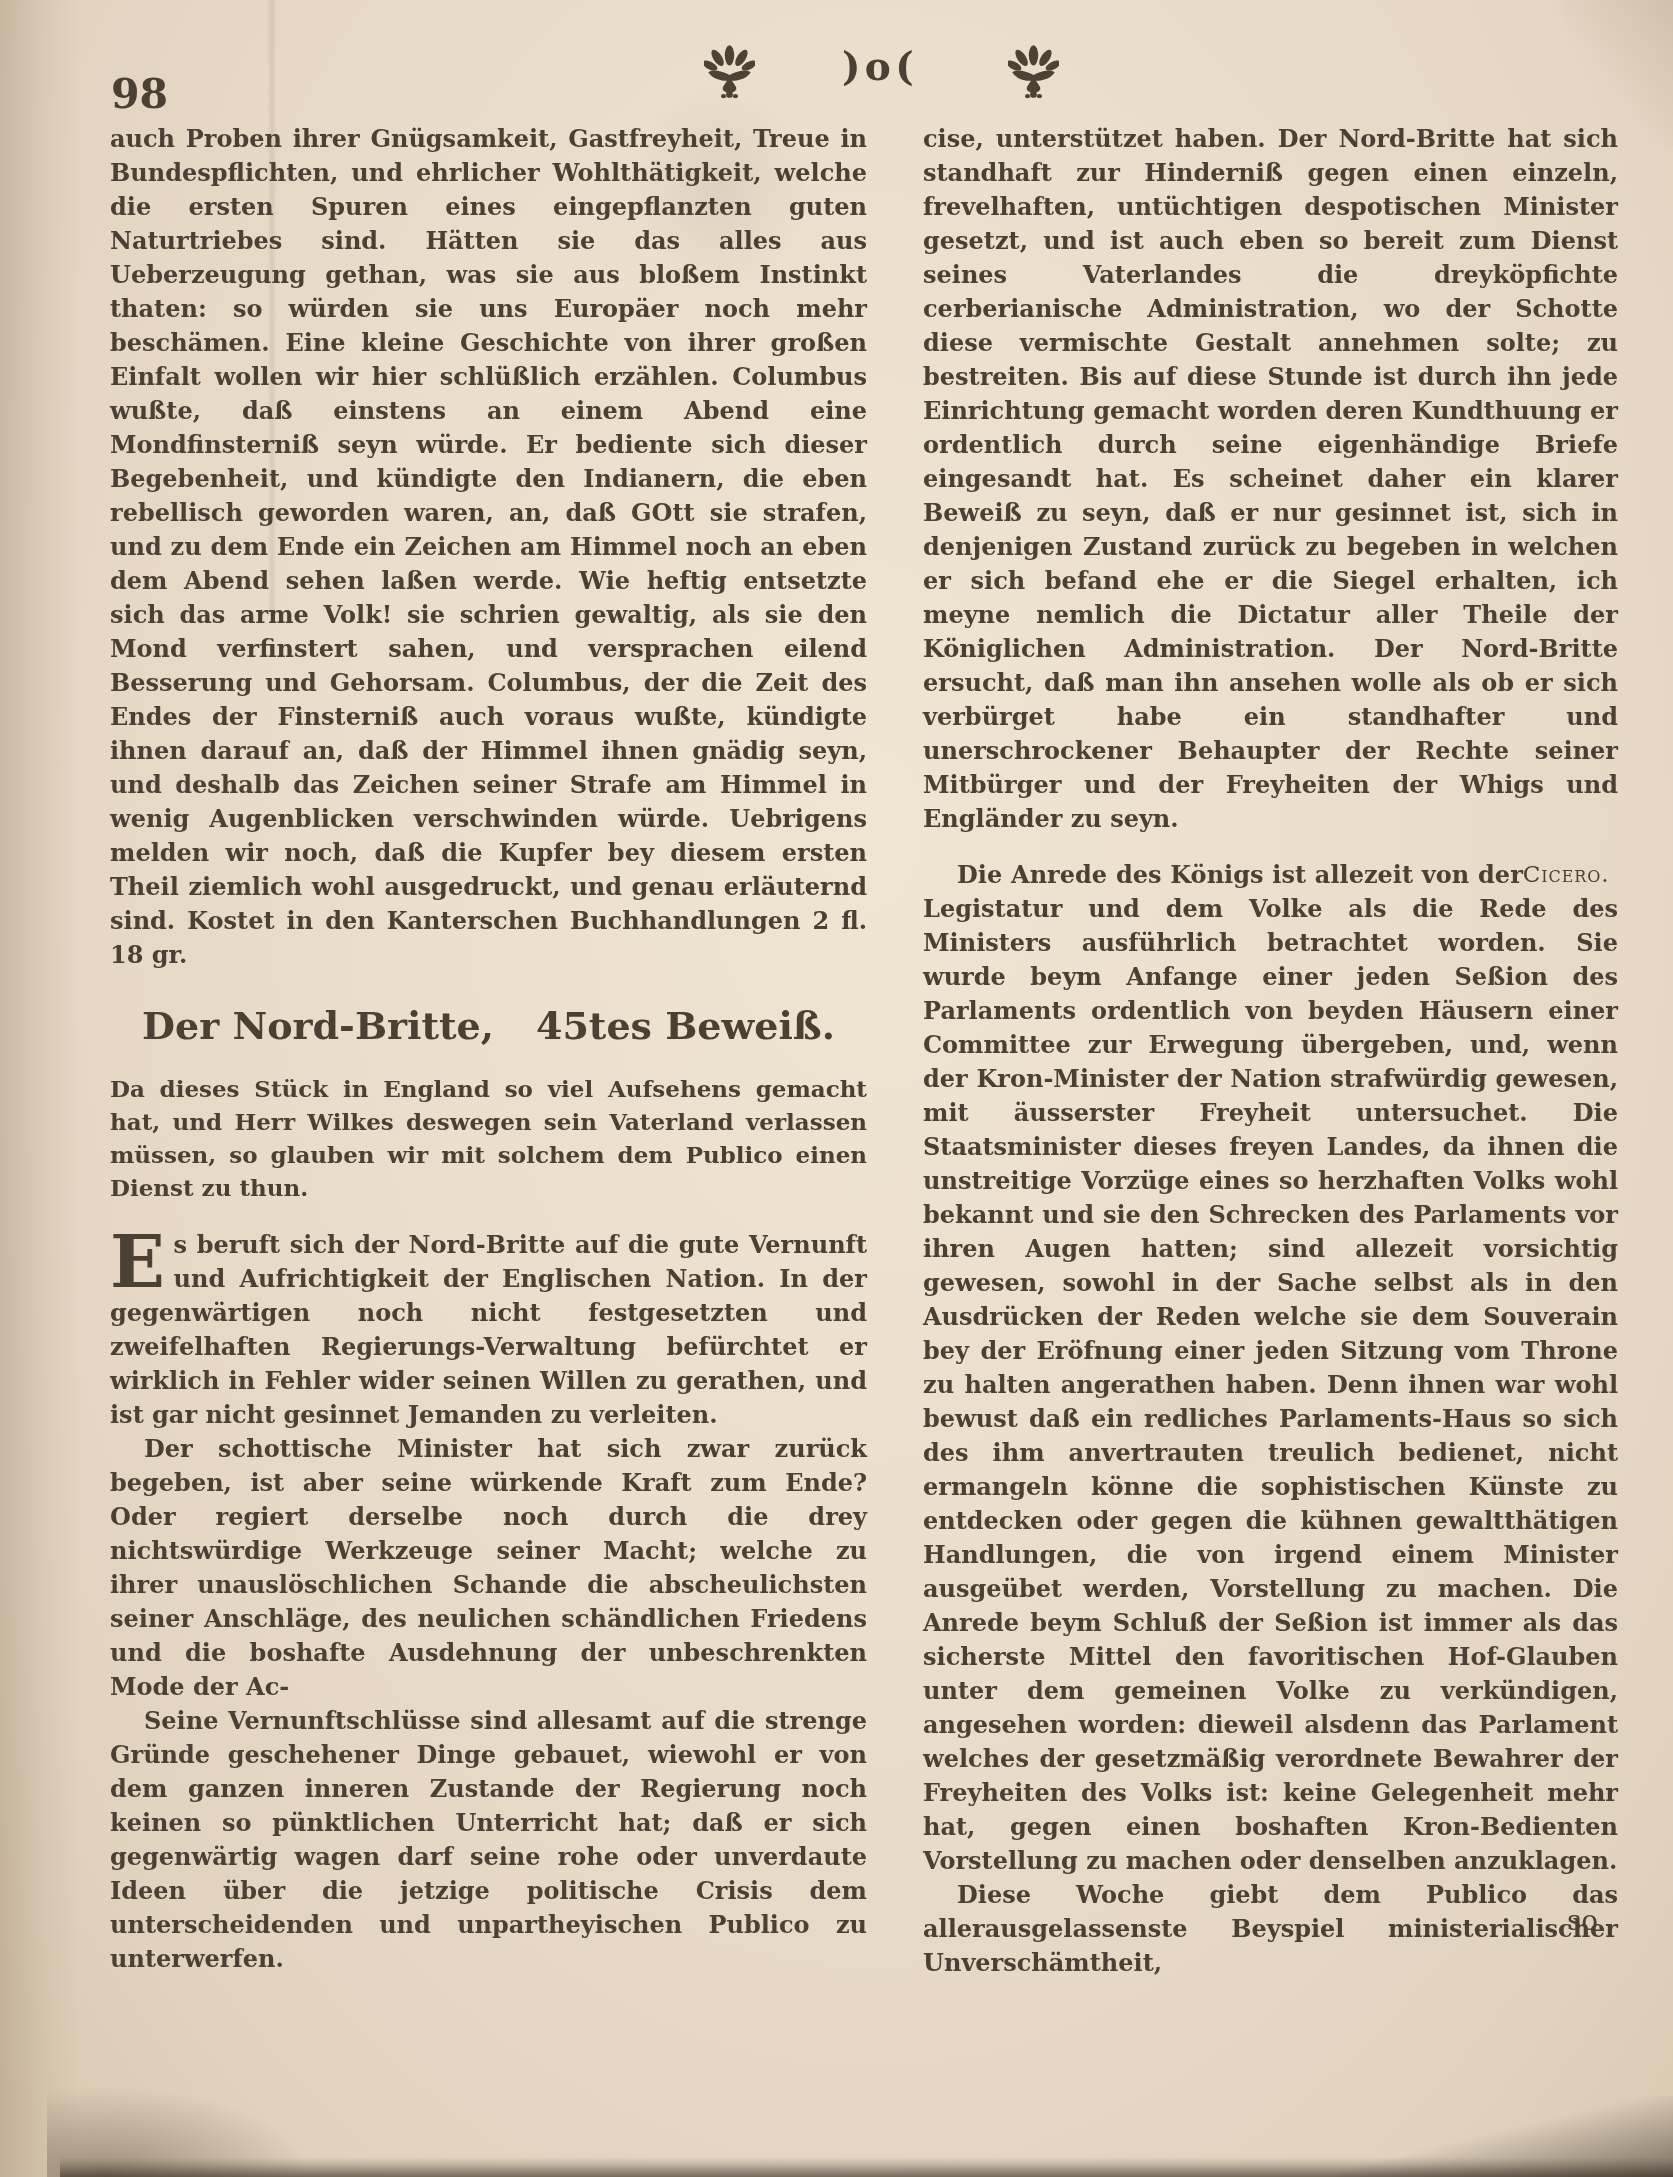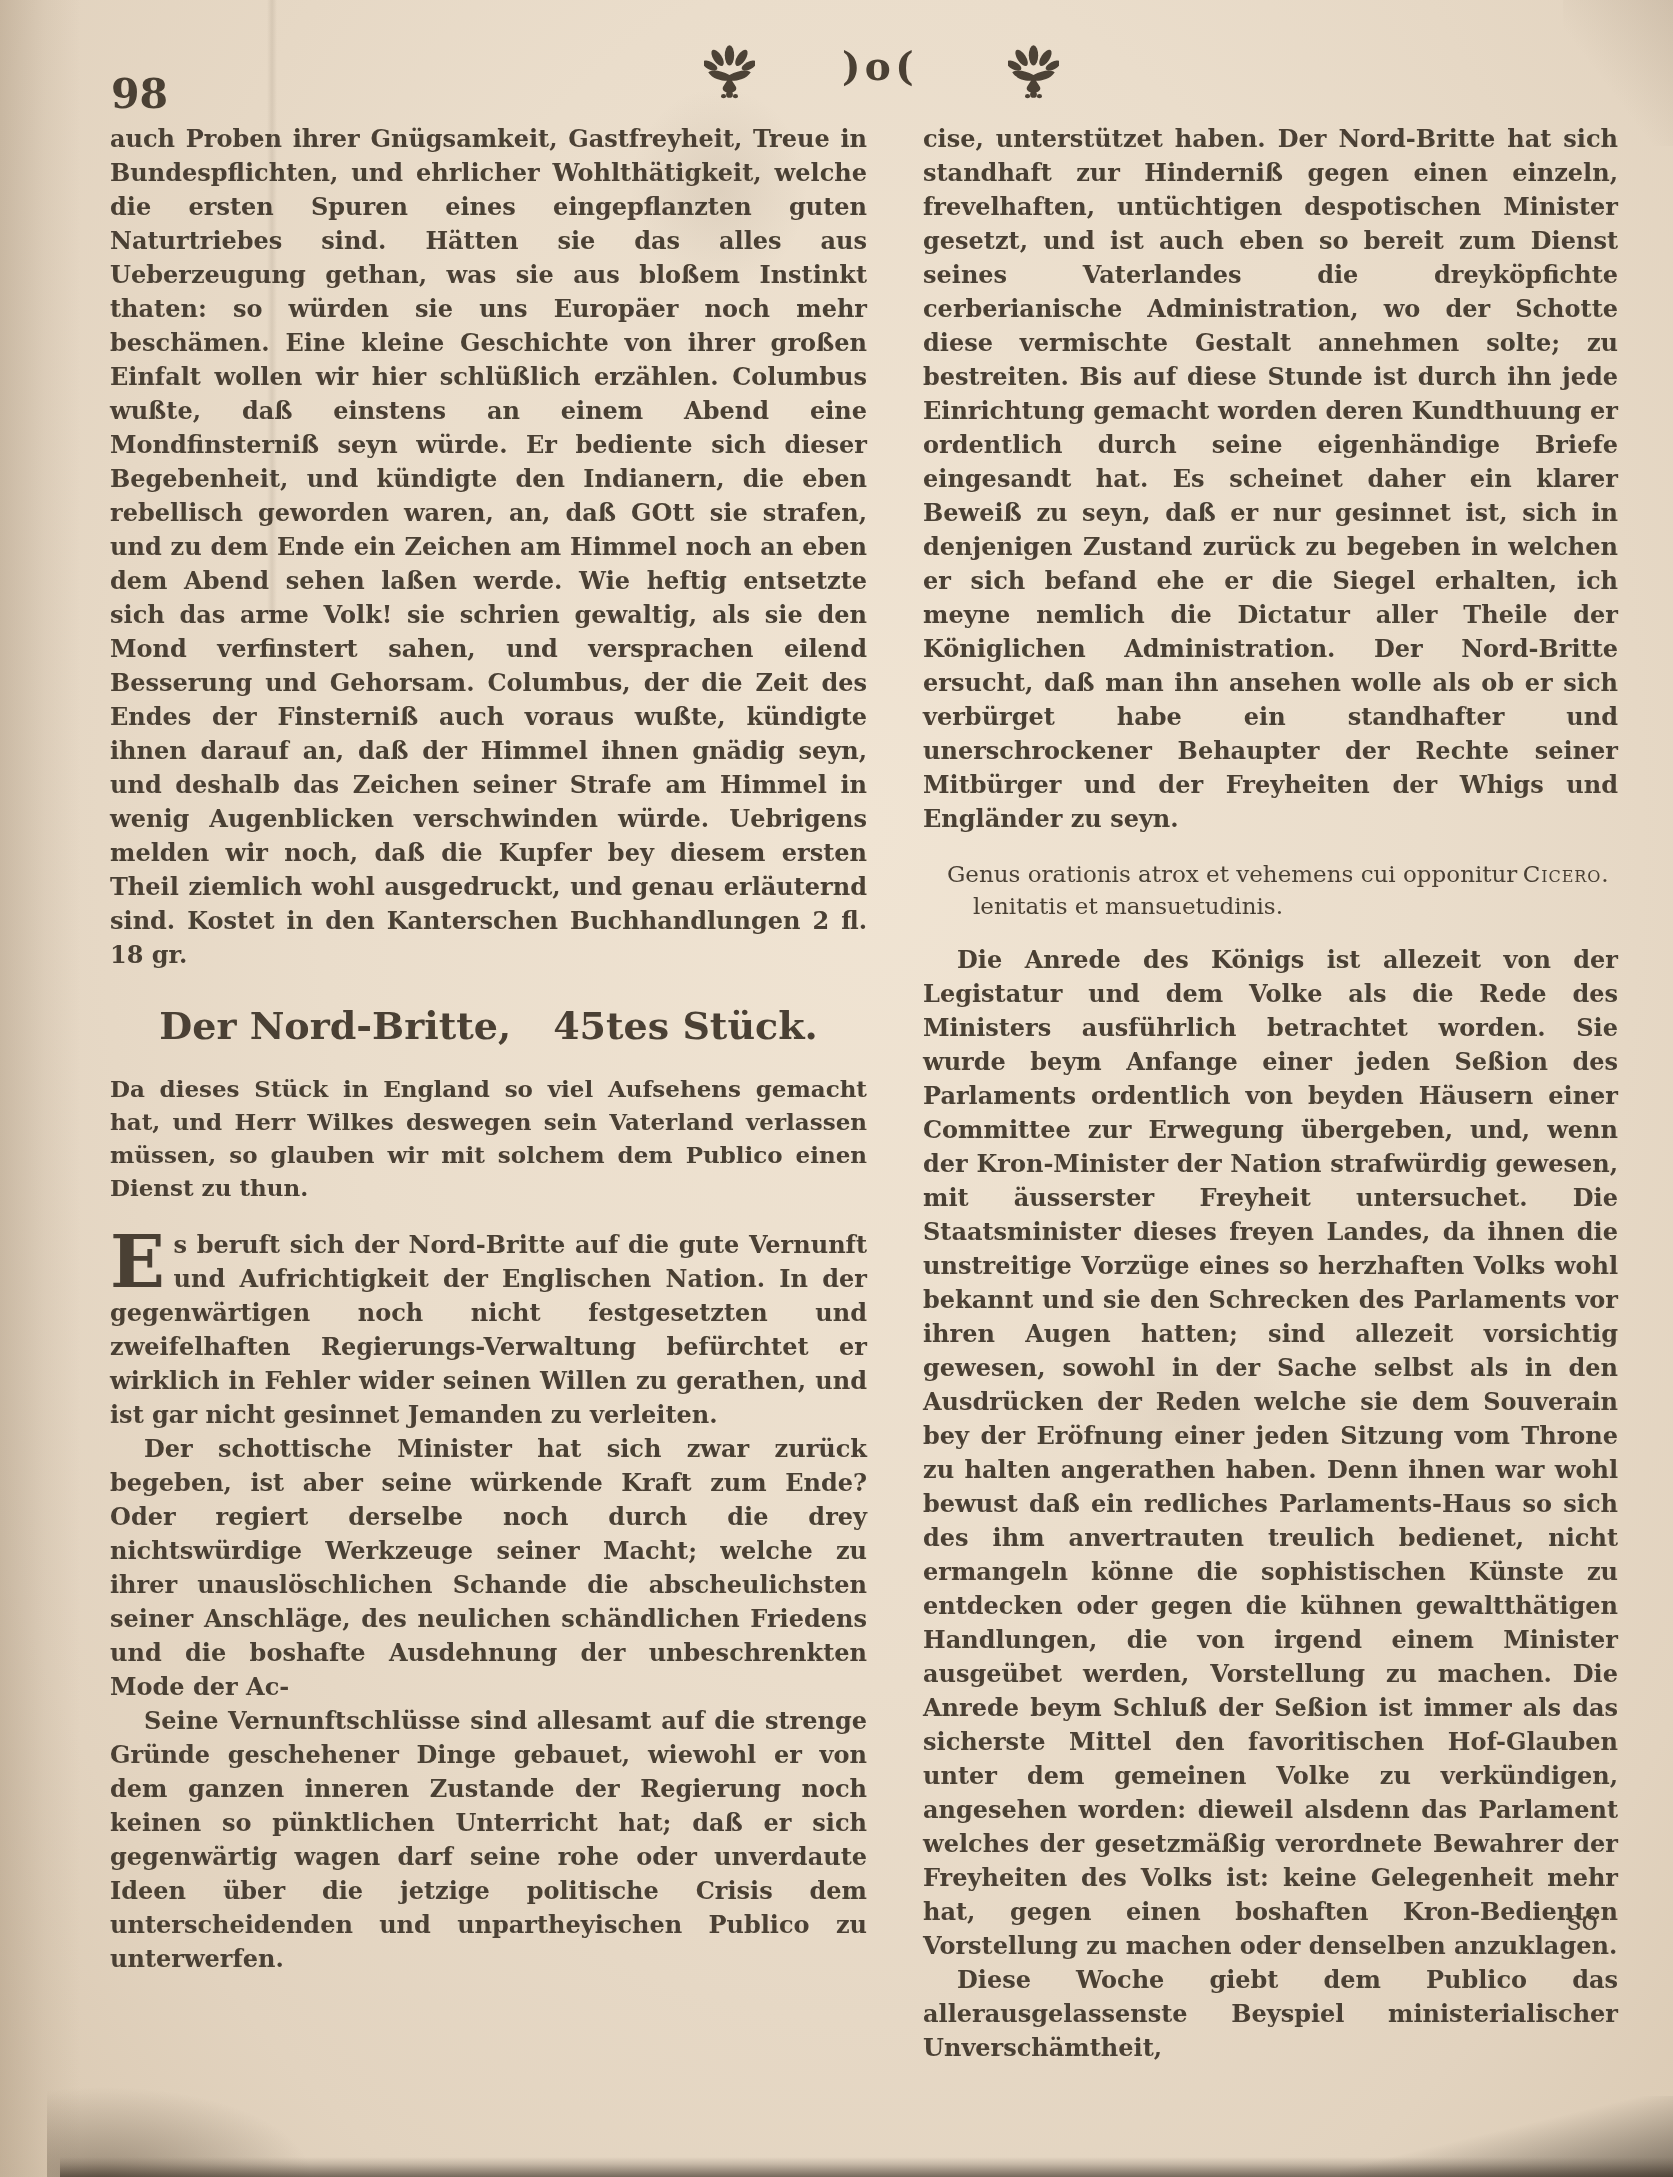--- a/index.html
+++ b/index.html
@@ -103,39 +103,38 @@
         <ellipse cx="37" cy="62" rx="3" ry="2.5"></ellipse>
       </g>
     </svg>
   </span>
 
   <div class="col col-left">
     <p class="para">auch Proben ihrer Gnügsamkeit, Gastfreyheit, Treue in Bundespflichten, und ehrlicher Wohlthätigkeit, welche die ersten Spuren eines eingepflanzten guten Naturtriebes sind. Hätten sie das alles aus Ueberzeugung gethan, was sie aus bloßem Instinkt thaten: so würden sie uns Europäer noch mehr beschämen. Eine kleine Geschichte von ihrer großen Einfalt wollen wir hier schlüßlich erzählen. Columbus wußte, daß einstens an einem Abend eine Mondfinsterniß seyn würde. Er bediente sich dieser Begebenheit, und kündigte den Indianern, die eben rebellisch geworden waren, an, daß GOtt sie strafen, und zu dem Ende ein Zeichen am Himmel noch an eben dem Abend sehen laßen werde. Wie heftig entsetzte sich das arme Volk! sie schrien gewaltig, als sie den Mond verfinstert sahen, und versprachen eilend Besserung und Gehorsam. Columbus, der die Zeit des Endes der Finsterniß auch voraus wußte, kündigte ihnen darauf an, daß der Himmel ihnen gnädig seyn, und deshalb das Zeichen seiner Strafe am Himmel in wenig Augenblicken verschwinden würde. Uebrigens melden wir noch, daß die Kupfer bey diesem ersten Theil ziemlich wohl ausgedruckt, und genau erläuternd sind. Kostet in den Kanterschen Buchhandlungen 2 fl. 18 gr.</p>
 
     <div class="section-heading">
       <span>Der Nord-Britte,</span>
-      <span>45tes Stück.</span>
+      <span>45tes Beweiß.</span>
     </div>
 
     <p class="para editorial-note">Da dieses Stück in England so viel Aufsehens gemacht hat, und Herr Wilkes deswegen sein Vaterland verlassen müssen, so glauben wir mit solchem dem Publico einen Dienst zu thun.</p>
 
     <p class="para">
       <span class="dropcap">E</span><span>s beruft sich der Nord-Britte auf die gute Vernunft und Aufrichtigkeit der Englischen Nation. In der gegenwärtigen noch nicht festgesetzten und zweifelhaften Regierungs-Verwaltung befürchtet er wirklich in Fehler wider seinen Willen zu gerathen, und ist gar nicht gesinnet Jemanden zu verleiten.</span>
     </p>
 
     <p class="para indent">Der schottische Minister hat sich zwar zurück begeben, ist aber seine würkende Kraft zum Ende? Oder regiert derselbe noch durch die drey nichtswürdige Werkzeuge seiner Macht; welche zu ihrer unauslöschlichen Schande die abscheulichsten seiner Anschläge, des neulichen schändlichen Friedens und die boshafte Ausdehnung der unbeschrenkten Mode der Ac-</p>
     <p class="para indent">Seine Vernunftschlüsse sind allesamt auf die strenge Gründe geschehener Dinge gebauet, wiewohl er von dem ganzen inneren Zustande der Regierung noch keinen so pünktlichen Unterricht hat; daß er sich gegenwärtig wagen darf seine rohe oder unverdaute Ideen über die jetzige politische Crisis dem unterscheidenden und unpartheyischen Publico zu unterwerfen.</p>
   </div>
 
   <div class="col col-right">
     <p class="para">cise, unterstützet haben. Der Nord-Britte hat sich standhaft zur Hinderniß gegen einen einzeln, frevelhaften, untüchtigen despotischen Minister gesetzt, und ist auch eben so bereit zum Dienst seines Vaterlandes die dreyköpfichte cerberianische Administration, wo der Schotte diese vermischte Gestalt annehmen solte; zu bestreiten. Bis auf diese Stunde ist durch ihn jede Einrichtung gemacht worden deren Kundthuung er ordentlich durch seine eigenhändige Briefe eingesandt hat. Es scheinet daher ein klarer Beweiß zu seyn, daß er nur gesinnet ist, sich in denjenigen Zustand zurück zu begeben in welchen er sich befand ehe er die Siegel erhalten, ich meyne nemlich die Dictatur aller Theile der Königlichen Administration. Der Nord-Britte ersucht, daß man ihn ansehen wolle als ob er sich verbürget habe ein standhafter und unerschrockener Behaupter der Rechte seiner Mitbürger und der Freyheiten der Whigs und Engländer zu seyn.</p>
 
     <div class="quote">
       <span class="attrib">Cicero.</span>
-      <span>Genus orationis atrox et vehemens cui opponitur lenitatis et mansuetudinis.</span>
     </div>
 
     <p class="para indent">Die Anrede des Königs ist allezeit von der Legistatur und dem Volke als die Rede des Ministers ausführlich betrachtet worden. Sie wurde beym Anfange einer jeden Seßion des Parlaments ordentlich von beyden Häusern einer Committee zur Erwegung übergeben, und, wenn der Kron-Minister der Nation strafwürdig gewesen, mit äusserster Freyheit untersuchet. Die Staatsminister dieses freyen Landes, da ihnen die unstreitige Vorzüge eines so herzhaften Volks wohl bekannt und sie den Schrecken des Parlaments vor ihren Augen hatten; sind allezeit vorsichtig gewesen, sowohl in der Sache selbst als in den Ausdrücken der Reden welche sie dem Souverain bey der Eröfnung einer jeden Sitzung vom Throne zu halten angerathen haben. Denn ihnen war wohl bewust daß ein redliches Parlaments-Haus so sich des ihm anvertrauten treulich bedienet, nicht ermangeln könne die sophistischen Künste zu entdecken oder gegen die kühnen gewaltthätigen Handlungen, die von irgend einem Minister ausgeübet werden, Vorstellung zu machen. Die Anrede beym Schluß der Seßion ist immer als das sicherste Mittel den favoritischen Hof-Glauben unter dem gemeinen Volke zu verkündigen, angesehen worden: dieweil alsdenn das Parlament welches der gesetzmäßig verordnete Bewahrer der Freyheiten des Volks ist: keine Gelegenheit mehr hat, gegen einen boshaften Kron-Bedienten Vorstellung zu machen oder denselben anzuklagen.</p>
     <p class="para indent">Diese Woche giebt dem Publico das allerausgelassenste Beyspiel ministerialischer Unverschämtheit,</p>
   </div>
 
   <div class="catchword">so</div>
 
   <div class="corner-left"></div>
   <div class="corner-right"></div>

